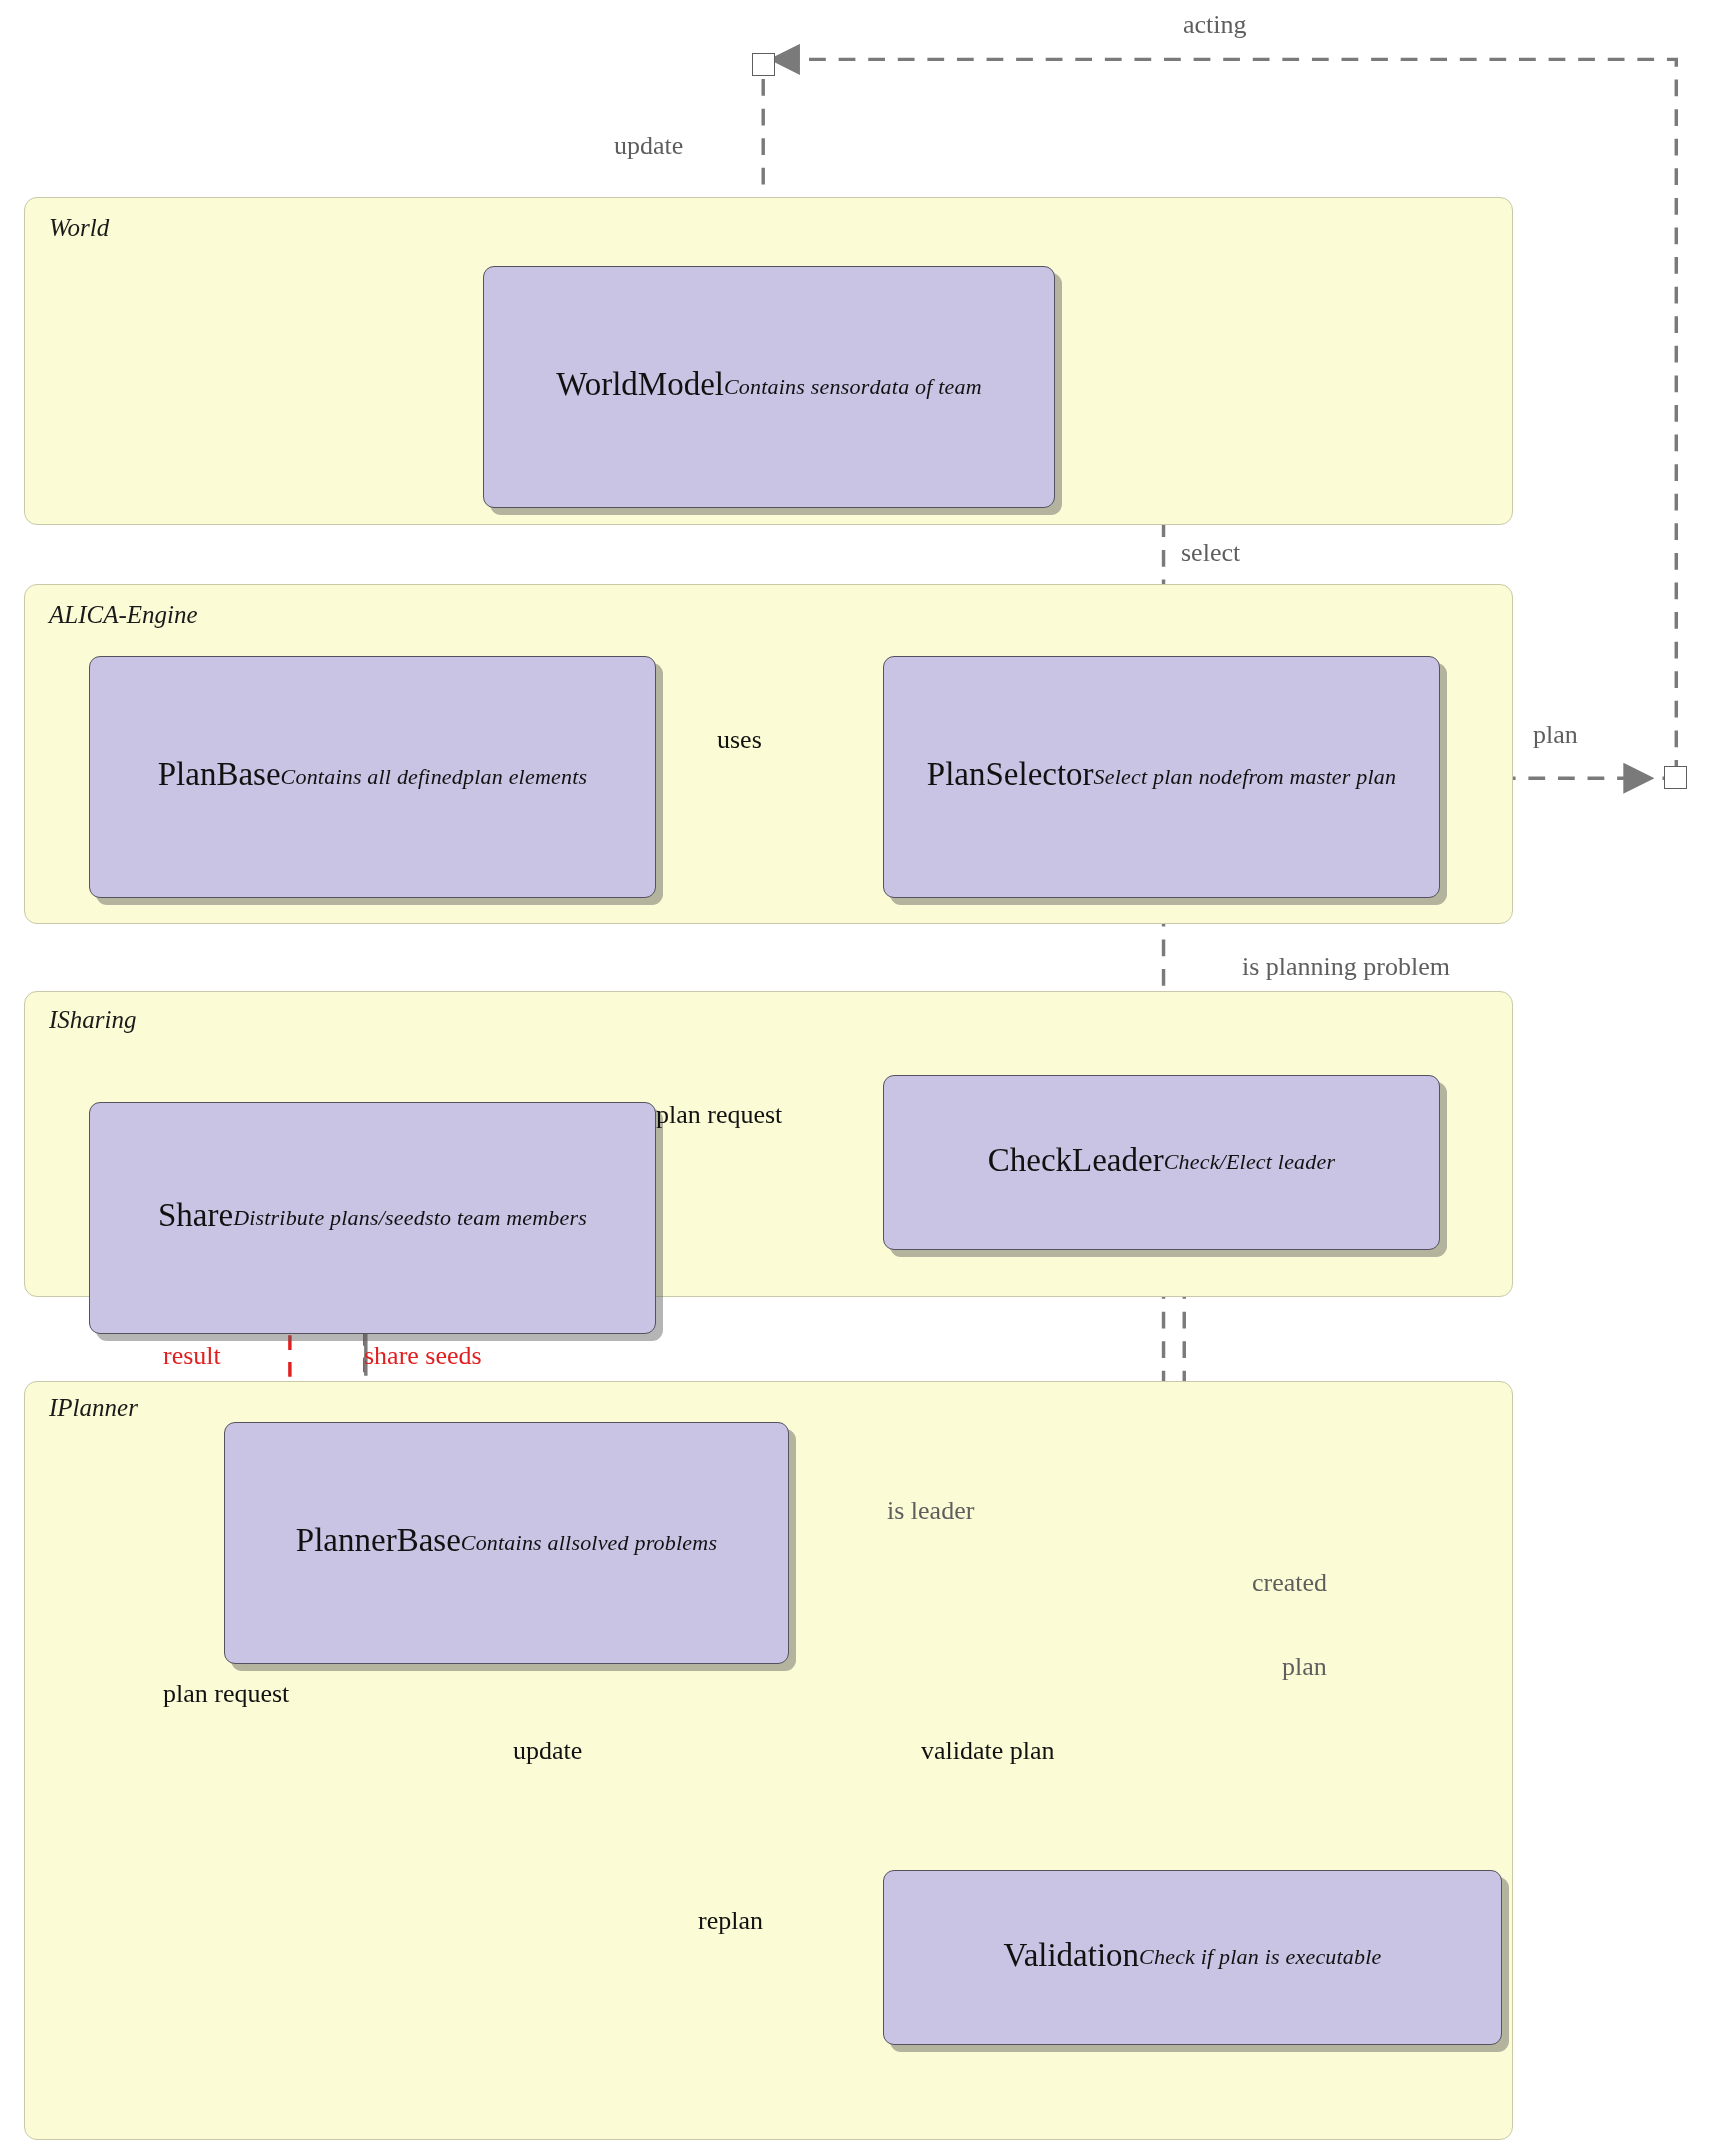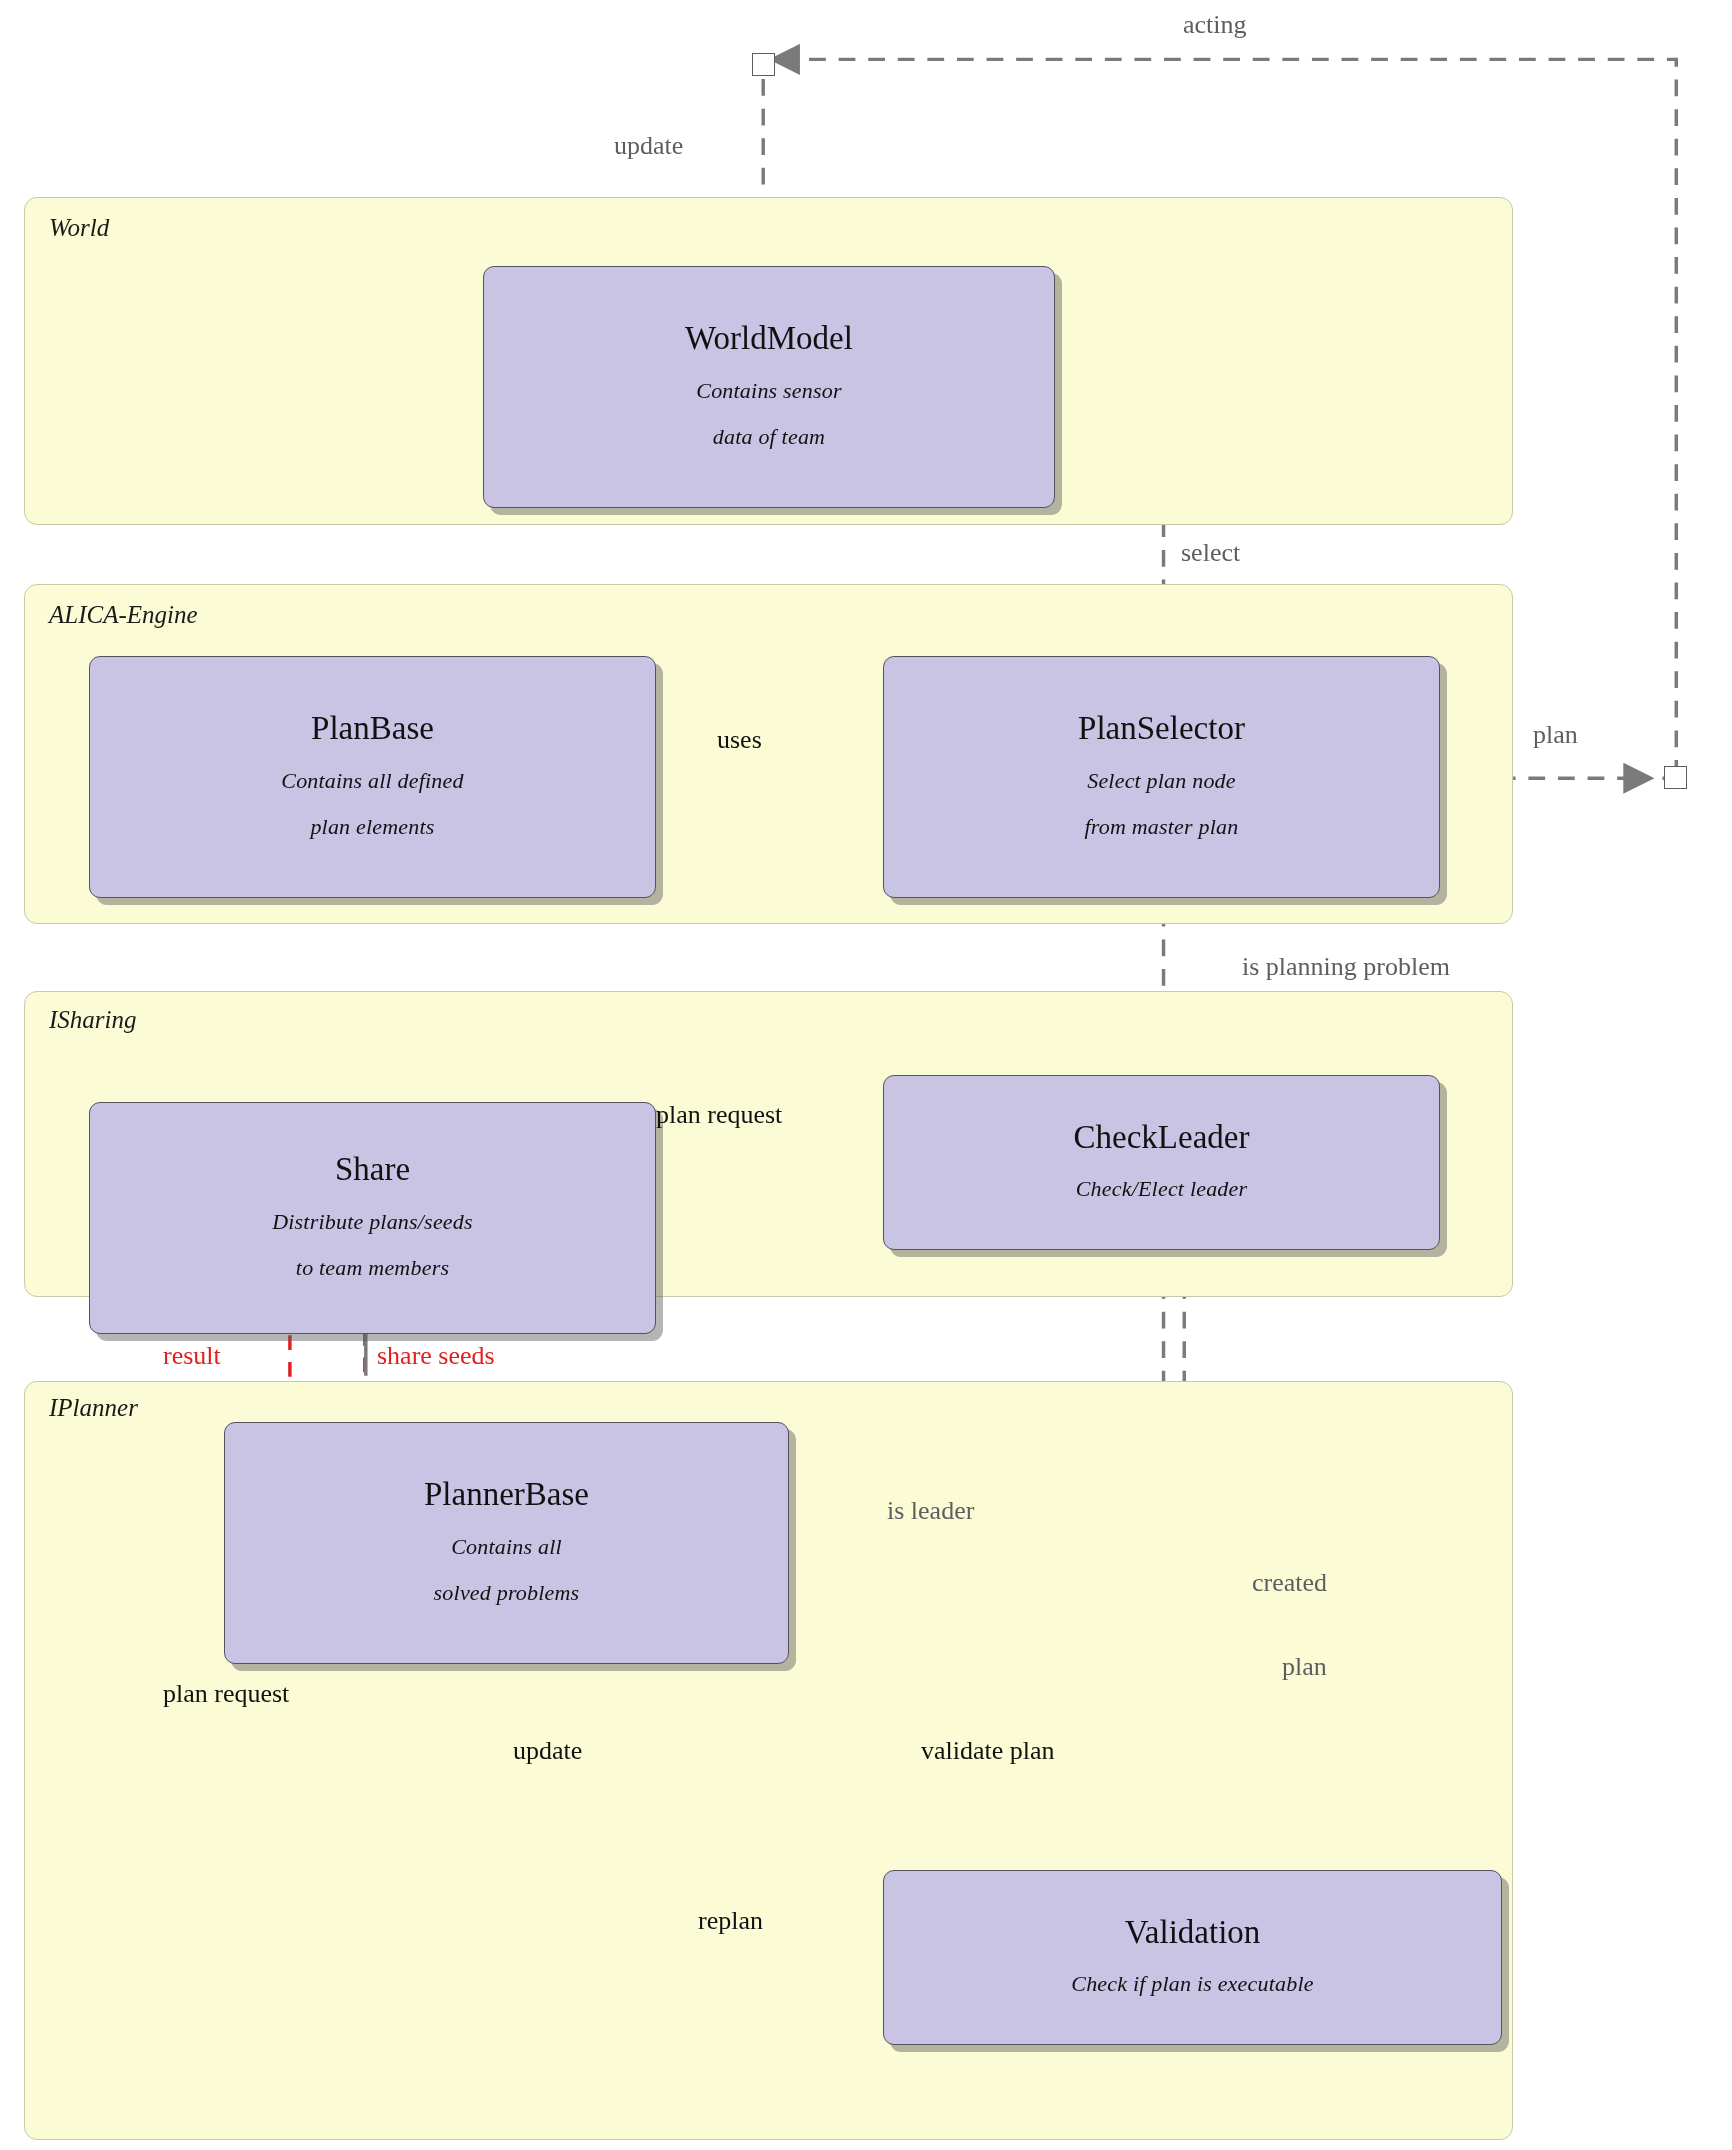--- a/index.html
+++ b/index.html
@@ -40,26 +40,24 @@
     white-space: nowrap;
   }
   .node {
     position: absolute;
     background: #c9c4e4;
     border: 1.5px solid #55525f;
     border-radius: 11px;
     box-sizing: border-box;
     box-shadow: 7px 7px 0 rgba(90,90,90,0.45);
     display: flex;
-    flex-direction: column;
     align-items: center;
     justify-content: center;
     text-align: center;
     padding: 5px 8px;
-    gap: 12px;
   }
   .node-title {
     font-size: 33px;
     color: #111111;
     line-height: 1.1;
     margin-bottom: 5px;
   }
   .node-sub {
     font-style: italic;
     font-size: 22px;
@@ -209,21 +207,21 @@
   <div class="edge-label" style="left:717px; top:725px;">uses</div>
 
   <div class="edge-label gray" style="left:1533px; top:720px;">plan</div>
 
   <div class="edge-label gray" style="left:1242px; top:952px;">is  planning  problem</div>
 
   <div class="edge-label" style="left:656px; top:1100px;">plan request</div>
 
   <div class="edge-label red" style="left:163px; top:1326px;">result</div>
 
-  <div class="edge-label red" style="left:377px; top:1326px;">share  seeds</div>
+  <div class="edge-label red" style="left:364px; top:1326px;">share  seeds</div>
 
   <div class="edge-label gray" style="left:887px; top:1496px;">is leader</div>
 
   <div class="edge-label gray" style="left:1252px; top:1568px;">created</div>
   <div class="edge-label gray" style="left:1282px; top:1652px;">plan</div>
 
   <div class="edge-label" style="left:163px; top:1679px;">plan request</div>
 
   <div class="edge-label" style="left:513px; top:1736px;">update</div>
 

